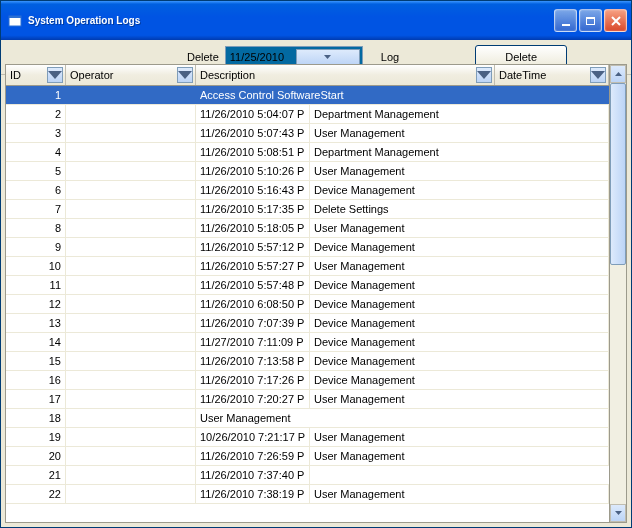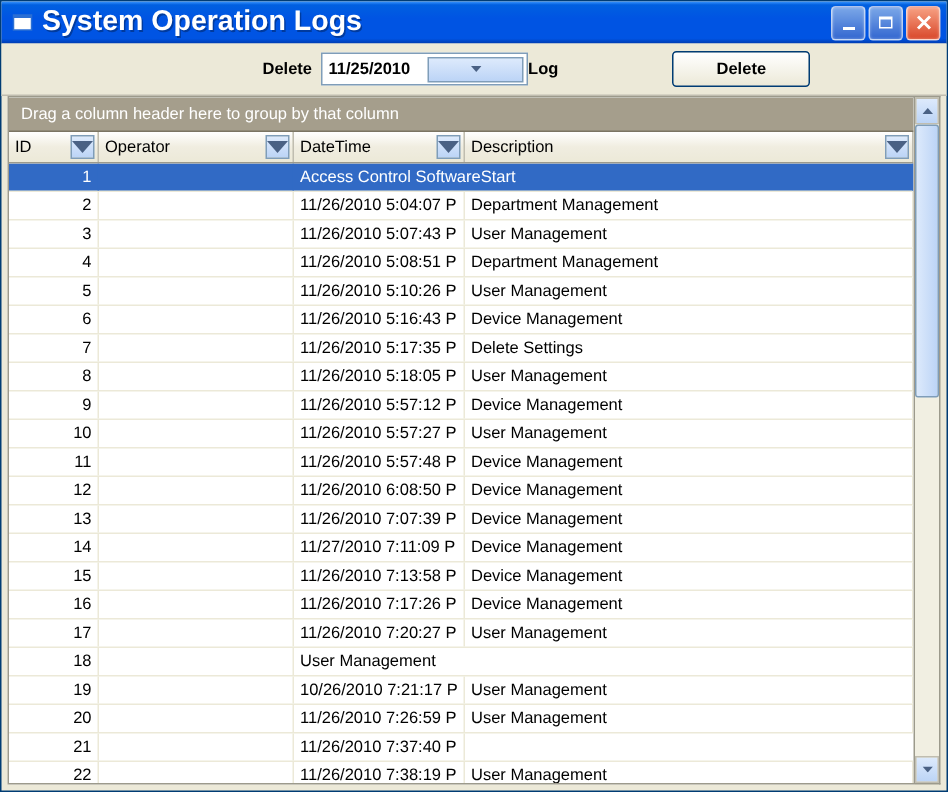--- a/index.html
+++ b/index.html
@@ -1,30 +1,30 @@
 <!DOCTYPE html>
 <html><head>
 <meta charset="utf-8">
 <style>
 html,body{margin:0;padding:0;font-family:Tahoma,Arial,sans-serif;font-size:11px;background:#ece9d8;color:#000;}
 .window{width:632px;height:528px;position:relative;background:#ece9d8;border:1px solid #003c74;box-sizing:border-box;}
-.titlebar{height:28px;background:linear-gradient(to bottom,#3a95ff 0%,#0060e0 8%,#0054e3 40%,#0054e3 88%,#003bb0 100%);display:flex;align-items:center;padding:0 4px 0 6px;color:#fff;font-weight:bold;font-size:19px;}
+.titlebar{height:39px;background:linear-gradient(to bottom,#3a95ff 0%,#0060e0 8%,#0054e3 40%,#0054e3 88%,#003bb0 100%);display:flex;align-items:center;padding:0 4px 0 6px;color:#fff;font-weight:bold;font-size:10px;}
 .titlebar .app-icon{width:16px;height:16px;margin-right:5px;display:inline-flex;align-items:center;justify-content:center;}
 .titlebar .title{flex:1;text-shadow:1px 1px 0 rgba(0,0,0,.3);}
 .tb-btns{display:flex;gap:2px;}
 .tb-btn{width:21px;height:21px;border-radius:3px;display:flex;align-items:center;justify-content:center;color:#fff;font-weight:bold;font-family:Tahoma;border:1px solid rgba(255,255,255,.6);box-shadow:inset 0 0 2px rgba(255,255,255,.4);}
 .tb-min,.tb-max{background:linear-gradient(to bottom,#7ba7e8,#3367d0);}
 .tb-close{background:linear-gradient(to bottom,#f7a082,#d9482b);}
 .tb-min span{width:8px;height:2px;background:#fff;margin-top:8px;}
 .tb-max span{width:9px;height:8px;border:1px solid #fff;border-top:2px solid #fff;box-sizing:border-box;}
 .tb-close svg{width:10px;height:10px;}
-.toolbar{height:34px;background:#ece9d8;display:flex;align-items:center;padding:0 4px;border-bottom:1px solid #c0bdb0;font-weight:bold;}
+.toolbar{height:34px;background:#ece9d8;display:flex;align-items:center;padding:0 16px;border-bottom:1px solid #c0bdb0;}
 .toolbar .spacer{flex:0 0 170px;}
 .toolbar label{margin-right:6px;}
-.date-sel{display:inline-flex;align-items:center;border:1px solid #7f9db9;background:#ffffff;height:20px;padding:0 2px 0 4px;}
+.date-sel{display:inline-flex;align-items:center;border:1px solid #7f9db9;background:#0369a1;height:20px;padding:0 2px 0 4px;}
 .date-sel span{min-width:62px;}
 .date-sel .dd{width:15px;height:15px;background:linear-gradient(to bottom,#ddeafc,#bcd4f6);border:1px solid #7f9db9;display:flex;align-items:center;justify-content:center;margin-left:4px;}
 .dd svg{width:7px;height:4px;}
 .btn{min-width:70px;height:22px;background:linear-gradient(to bottom,#fff,#ece9d8);border:1px solid #003c74;border-radius:3px;display:inline-flex;align-items:center;justify-content:center;padding:0 10px;margin-left:70px;}
 .grid-area{position:absolute;top:63px;left:4px;right:4px;bottom:4px;display:flex;}
 .grid{flex:1;background:#fff;border:1px solid #9c9a8c;display:flex;flex-direction:column;overflow:hidden;}
 .group-bar{height:22px;background:#a59e8c;color:#fff;display:flex;align-items:center;padding:0 8px;font-size:11px;border-bottom:1px solid #7a7463;}
 .hdr-row{display:flex;height:20px;background:#ece9d8;border-bottom:1px solid #9c9a8c;justify-content:space-between;}
 .hdr-cell{display:flex;align-items:center;padding:0 4px;border-right:1px solid #c0bdb0;box-sizing:border-box;background:linear-gradient(to bottom,#fff 0%,#f0ede0 50%,#ece9d8 100%);position:relative;}
 .hdr-cell .filter{position:absolute;right:2px;top:2px;width:14px;height:14px;border:1px solid #7f9db9;background:linear-gradient(to bottom,#ddeafc,#bcd4f6);display:flex;align-items:center;justify-content:center;}
@@ -78,56 +78,55 @@
     <span class="spacer"></span>
     <label>Delete</label>
     <div class="date-sel">
       <span>11/25/2010</span>
       <span class="dd">
         <svg viewBox="0 0 7 4">
             <path d="M0 0 L3.5 4 L7 0 Z" fill="#4a6184"></path>
           </svg>
       </span>
     </div>
-    <label style="margin-left:0">Log</label>
+    <label style="margin-left:18px">Log</label>
     <div class="btn">
       <span>Delete</span>
     </div>
   </div>
 
   <div class="grid-area">
     <div class="grid">
-      <div class="group-bar">Drag a column header here to group by that column</div>
       <div class="hdr-row">
         <div class="hdr-cell col-id">
           <span>ID</span>
           <span class="filter">
               <svg viewBox="0 0 7 4">
                 <path d="M0 0 L3.5 4 L7 0 Z" fill="#4a6184"></path>
               </svg>
             </span>
         </div>
         <div class="hdr-cell col-op">
           <span>Operator</span>
           <span class="filter">
               <svg viewBox="0 0 7 4">
                 <path d="M0 0 L3.5 4 L7 0 Z" fill="#4a6184"></path>
               </svg>
             </span>
         </div>
+        <div class="hdr-cell col-desc">
+          <span>Description</span>
+          <span class="filter">
+              <svg viewBox="0 0 7 4">
+                <path d="M0 0 L3.5 4 L7 0 Z" fill="#4a6184"></path>
+              </svg>
+            </span>
+        </div>
         <div class="hdr-cell col-dt">
           <span>DateTime</span>
-          <span class="filter">
-              <svg viewBox="0 0 7 4">
-                <path d="M0 0 L3.5 4 L7 0 Z" fill="#4a6184"></path>
-              </svg>
-            </span>
-        </div>
-        <div class="hdr-cell col-desc">
-          <span>Description</span>
           <span class="filter">
               <svg viewBox="0 0 7 4">
                 <path d="M0 0 L3.5 4 L7 0 Z" fill="#4a6184"></path>
               </svg>
             </span>
         </div>
       </div>
       <div class="rows" id="rows">
           <div class="row sel">
             <div class="cell id">1</div>

